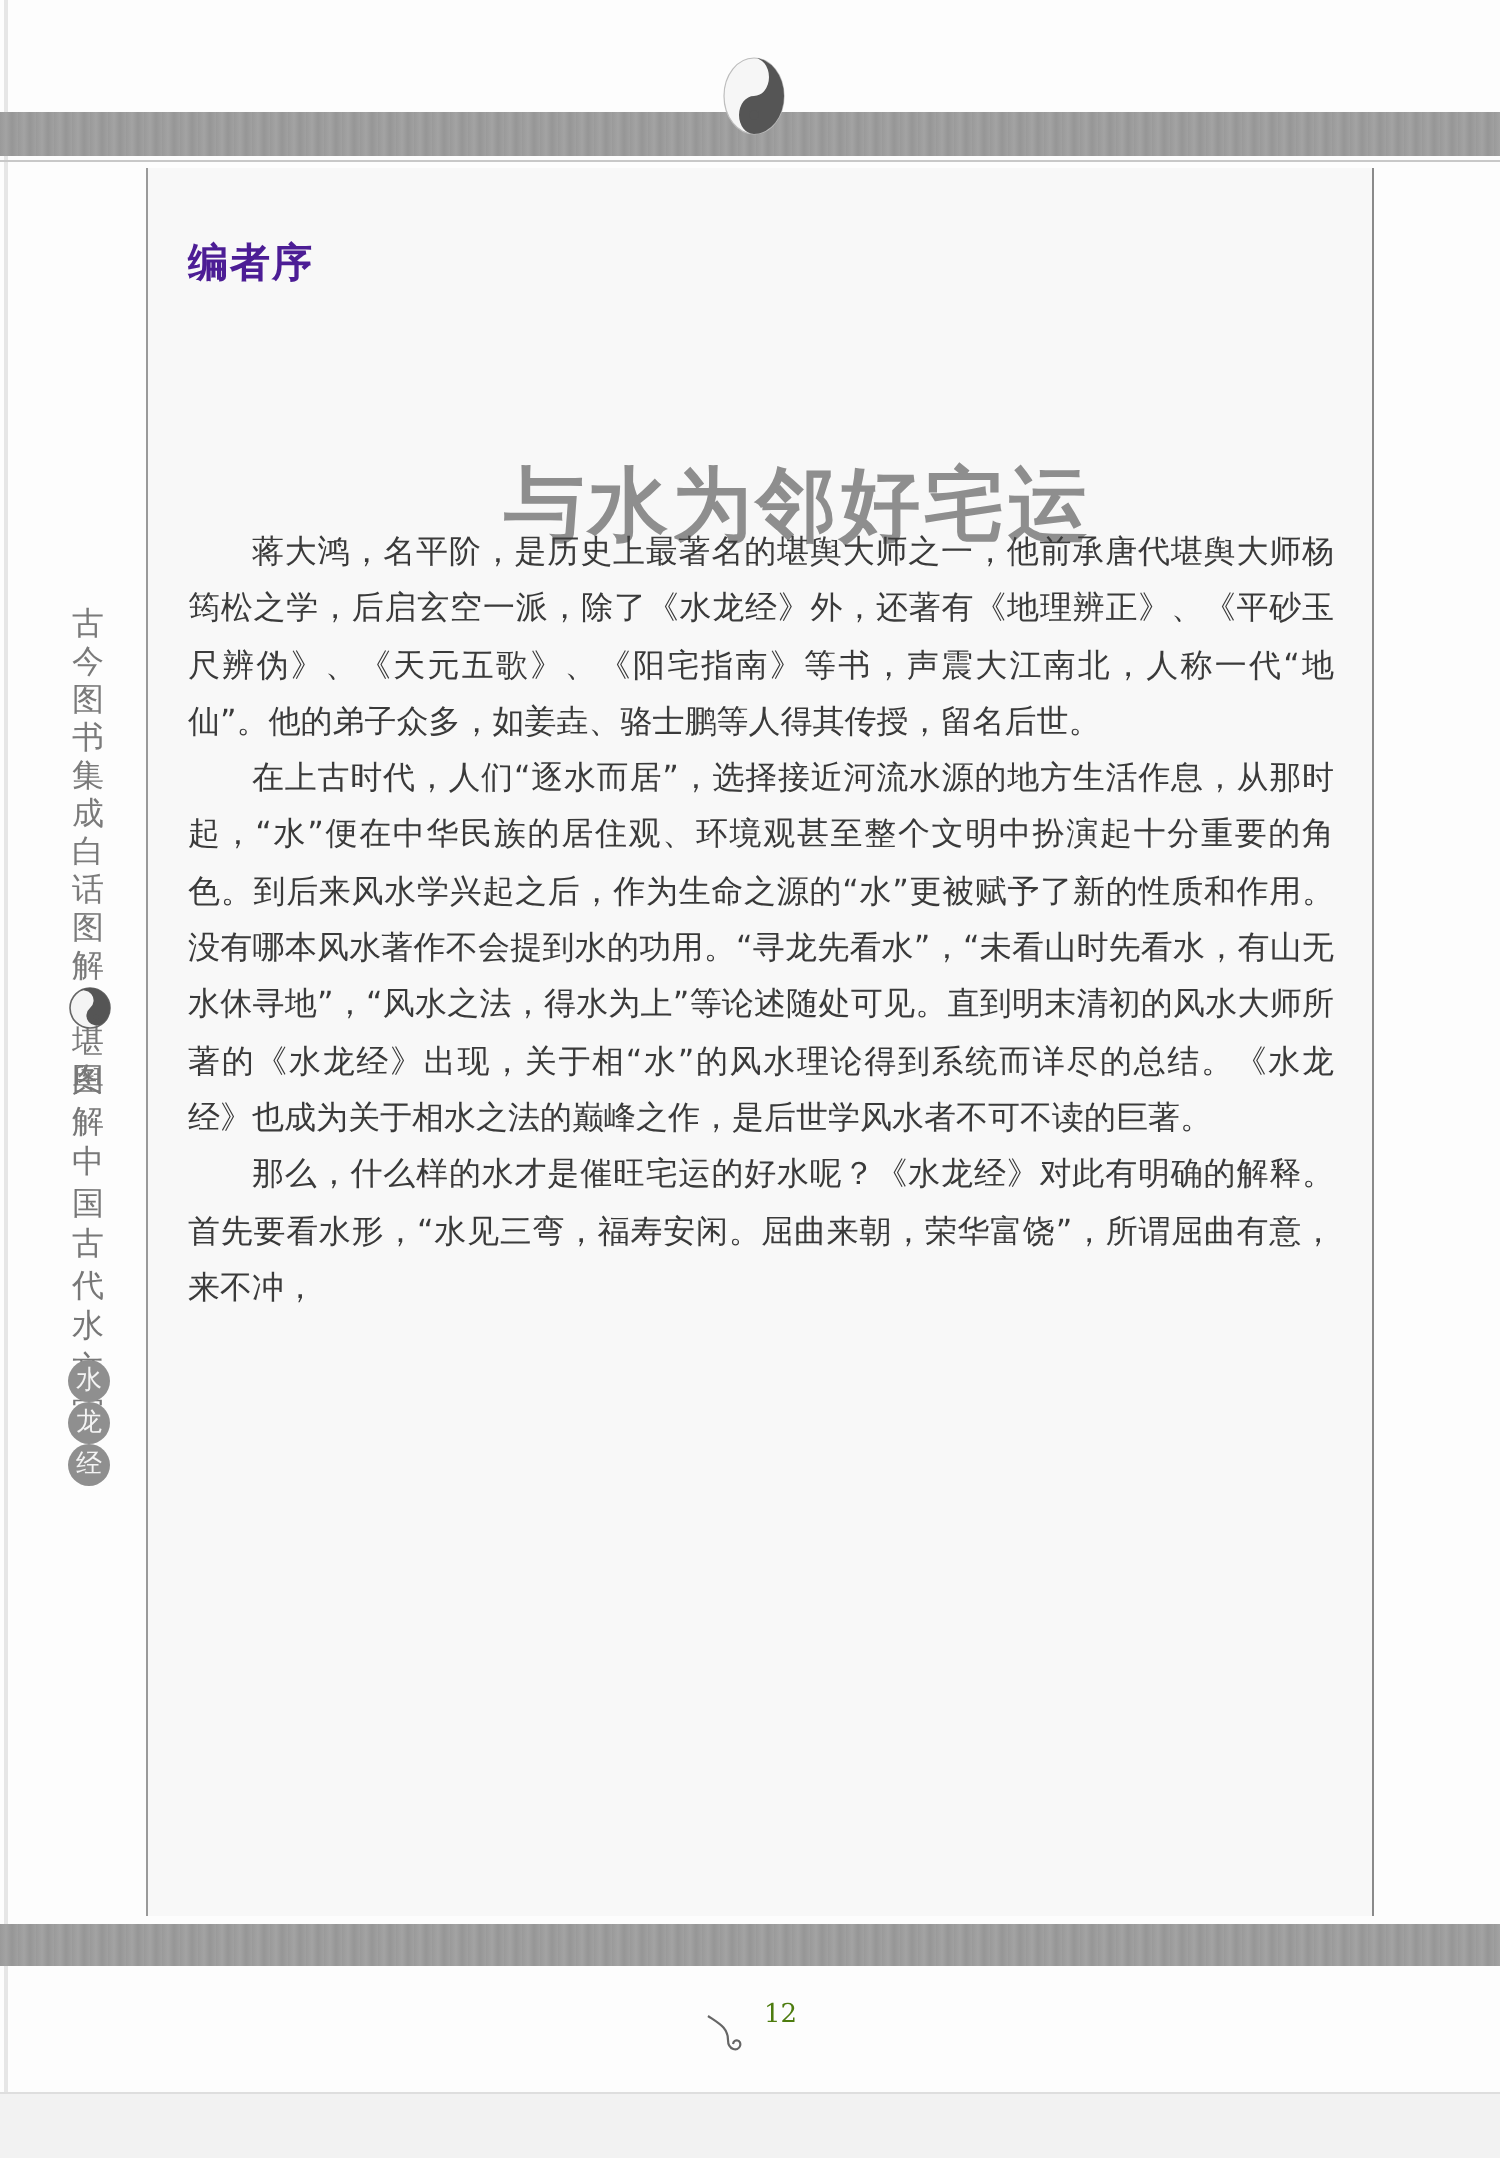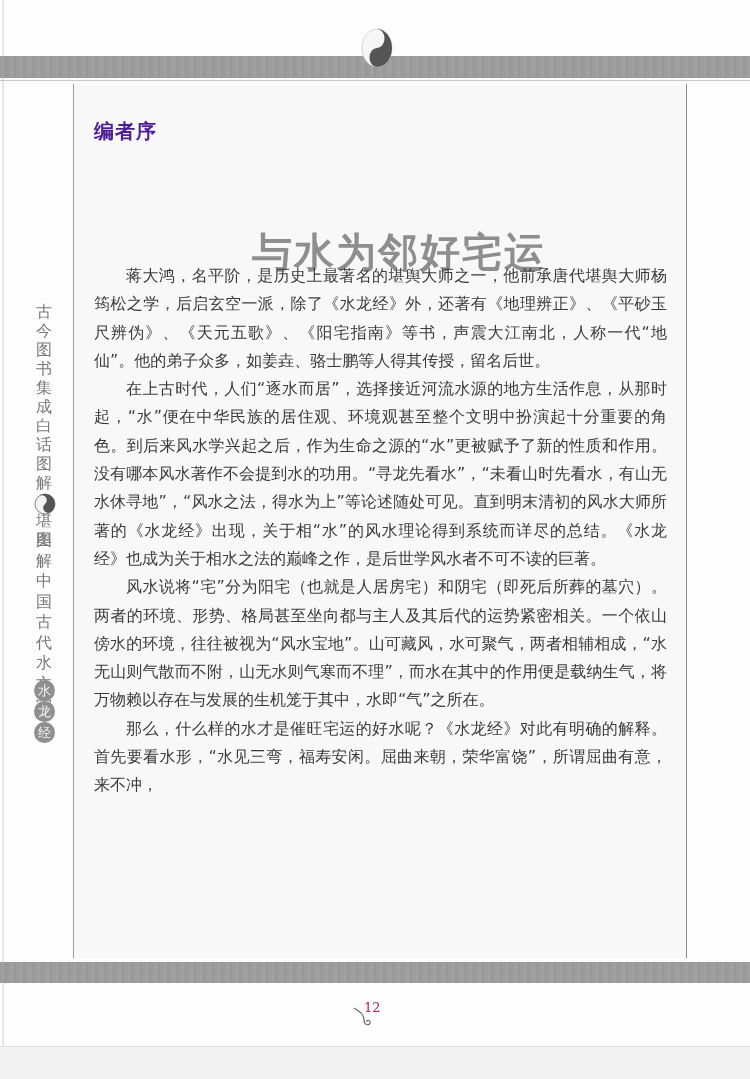--- a/index.html
+++ b/index.html
@@ -46,21 +46,21 @@
     .spine-part2 { position:absolute; left:34px; top:530px; width:20px; text-align:center; font-size:16px; line-height:20.5px; color:#777; font-family:"DejaVu Sans","Liberation Sans",sans-serif; }
     .spine-char { display:block; }
     .taiji-side { position:absolute; left:34px; top:493px; width:22px; height:22px; }
     .badges { position:absolute; left:34px; top:680px; width:22px; }
     .badge {
       display:block; width:21px; height:21px; border-radius:50%; background:#8f8f8f;
       color:#f4f4f4; font-size:13px; line-height:21px; text-align:center; margin-bottom:0px;
       font-family:"DejaVu Serif","Liberation Serif",serif;
     }
     .page-number {
-      position: absolute; left: 364px; top: 1000px; font-size: 13px; color: #be185d;
+      position: absolute; left: 382px; top: 1000px; font-size: 13px; color: #4d7c0f;
       font-family: "DejaVu Serif", "Liberation Serif", serif;
     }
     .curl { position:absolute; left:352px; top:1006px; width:24px; height:22px; }
     .bottom-shade {
       position:absolute; left:0; top:1046px; width:750px; height:33px; background:#f2f2f2;
       border-top:1px solid #dedede;
     }
   </style>
 </head>
 <body>
@@ -79,21 +79,20 @@
 
 <div class="frame"></div>
 
 <div class="section-label">编者序</div>
 
 <div class="main-title">与水为邻好宅运</div>
 
 <div class="body-text">
   <p>蒋大鸿，名平阶，是历史上最著名的堪舆大师之一，他前承唐代堪舆大师杨筠松之学，后启玄空一派，除了《水龙经》外，还著有《地理辨正》、《平砂玉尺辨伪》、《天元五歌》、《阳宅指南》等书，声震大江南北，人称一代“地仙”。他的弟子众多，如姜垚、骆士鹏等人得其传授，留名后世。</p>
   <p>在上古时代，人们“逐水而居”，选择接近河流水源的地方生活作息，从那时起，“水”便在中华民族的居住观、环境观甚至整个文明中扮演起十分重要的角色。到后来风水学兴起之后，作为生命之源的“水”更被赋予了新的性质和作用。没有哪本风水著作不会提到水的功用。“寻龙先看水”，“未看山时先看水，有山无水休寻地”，“风水之法，得水为上”等论述随处可见。直到明末清初的风水大师所著的《水龙经》出现，关于相“水”的风水理论得到系统而详尽的总结。《水龙经》也成为关于相水之法的巅峰之作，是后世学风水者不可不读的巨著。</p>
-  <p>风水说将“宅”分为阳宅（也就是人居房宅）和阴宅（即死后所葬的墓穴）。两者的环境、形势、格局甚至坐向都与主人及其后代的运势紧密相关。一个依山傍水的环境，往往被视为“风水宝地”。山可藏风，水可聚气，两者相辅相成，“水无山则气散而不附，山无水则气寒而不理”，而水在其中的作用便是载纳生气，将万物赖以存在与发展的生机笼于其中，水即“气”之所在。</p>
   <p>那么，什么样的水才是催旺宅运的好水呢？《水龙经》对此有明确的解释。首先要看水形，“水见三弯，福寿安闲。屈曲来朝，荣华富饶”，所谓屈曲有意，来不冲，</p>
 </div>
 
 <div class="spine-part1">
   <span class="spine-char">古</span>
   <span class="spine-char">今</span>
   <span class="spine-char">图</span>
   <span class="spine-char">书</span>
   <span class="spine-char">集</span>
   <span class="spine-char">成</span>

